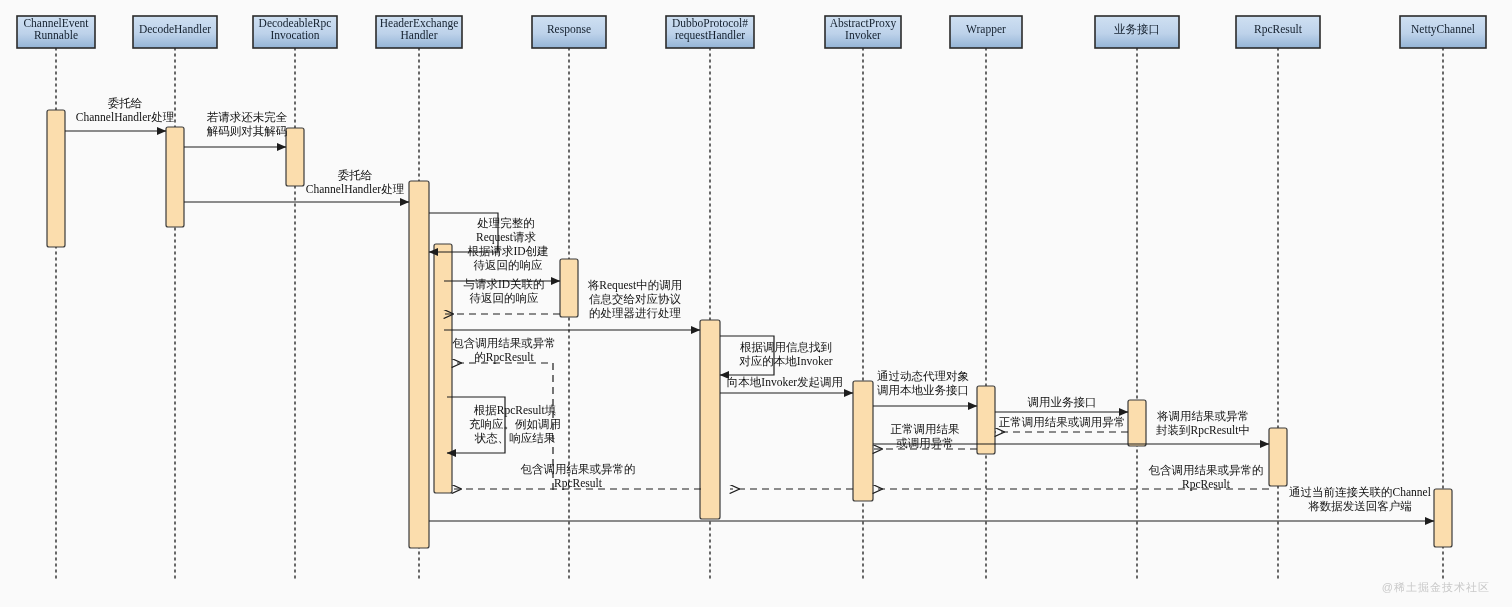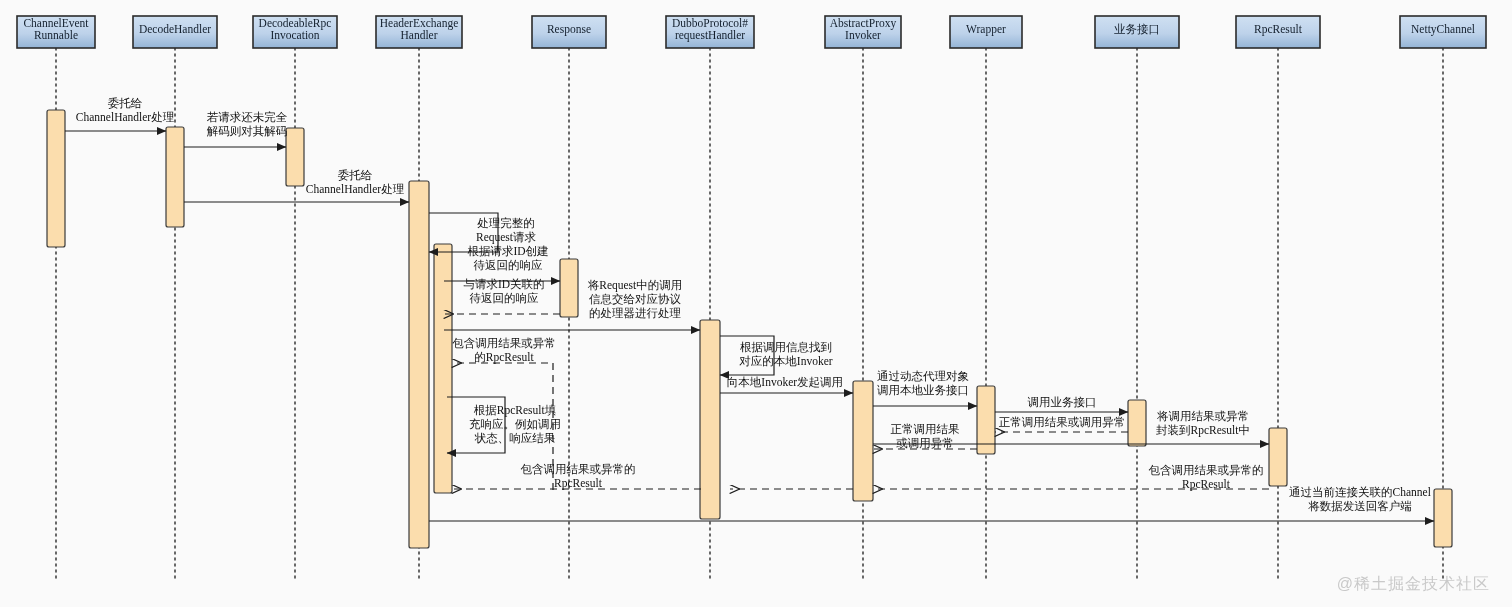--- a/index.html
+++ b/index.html
@@ -6,21 +6,21 @@
   body{font-family:"Liberation Serif","DejaVu Serif",serif;}
   #stage{position:relative;width:1512px;height:607px;background:#fafafa;overflow:hidden;}
   svg{display:block;}
   .lifeline-box{fill:url(#boxgrad);stroke:#2b2b2b;stroke-width:1.6;}
   .lifeline-line{stroke:#444;stroke-width:1.6;stroke-dasharray:2 4;stroke-linecap:round;}
   .actbar{fill:#fbddad;stroke:#3a3a3a;stroke-width:1.2;}
   .msgline{stroke:#1d1d1d;stroke-width:1.2;fill:none;}
   .msgline.ret{stroke-dasharray:7 5;}
   .msgtext{font-size:11.5px;fill:#111;text-anchor:middle;dominant-baseline:middle;}
   .boxtext{font-size:11.5px;fill:#14202e;text-anchor:middle;}
-  .watermark{position:absolute;right:22px;bottom:12px;font-size:16px;color:#c9c9c9;
+  .watermark{position:absolute;right:22px;bottom:12px;font-size:11px;color:#c9c9c9;
              font-family:"Liberation Sans","DejaVu Sans",sans-serif;letter-spacing:1px;}
 </style>
 </head>
 <body>
 
 <div id="stage">
   <svg id="diagram" width="1512" height="607" xmlns="http://www.w3.org/2000/svg">
     <defs>
       <linearGradient id="boxgrad" x1="0" y1="0" x2="0" y2="1">
         <stop offset="0%" stop-color="#cfe0f2"></stop>

